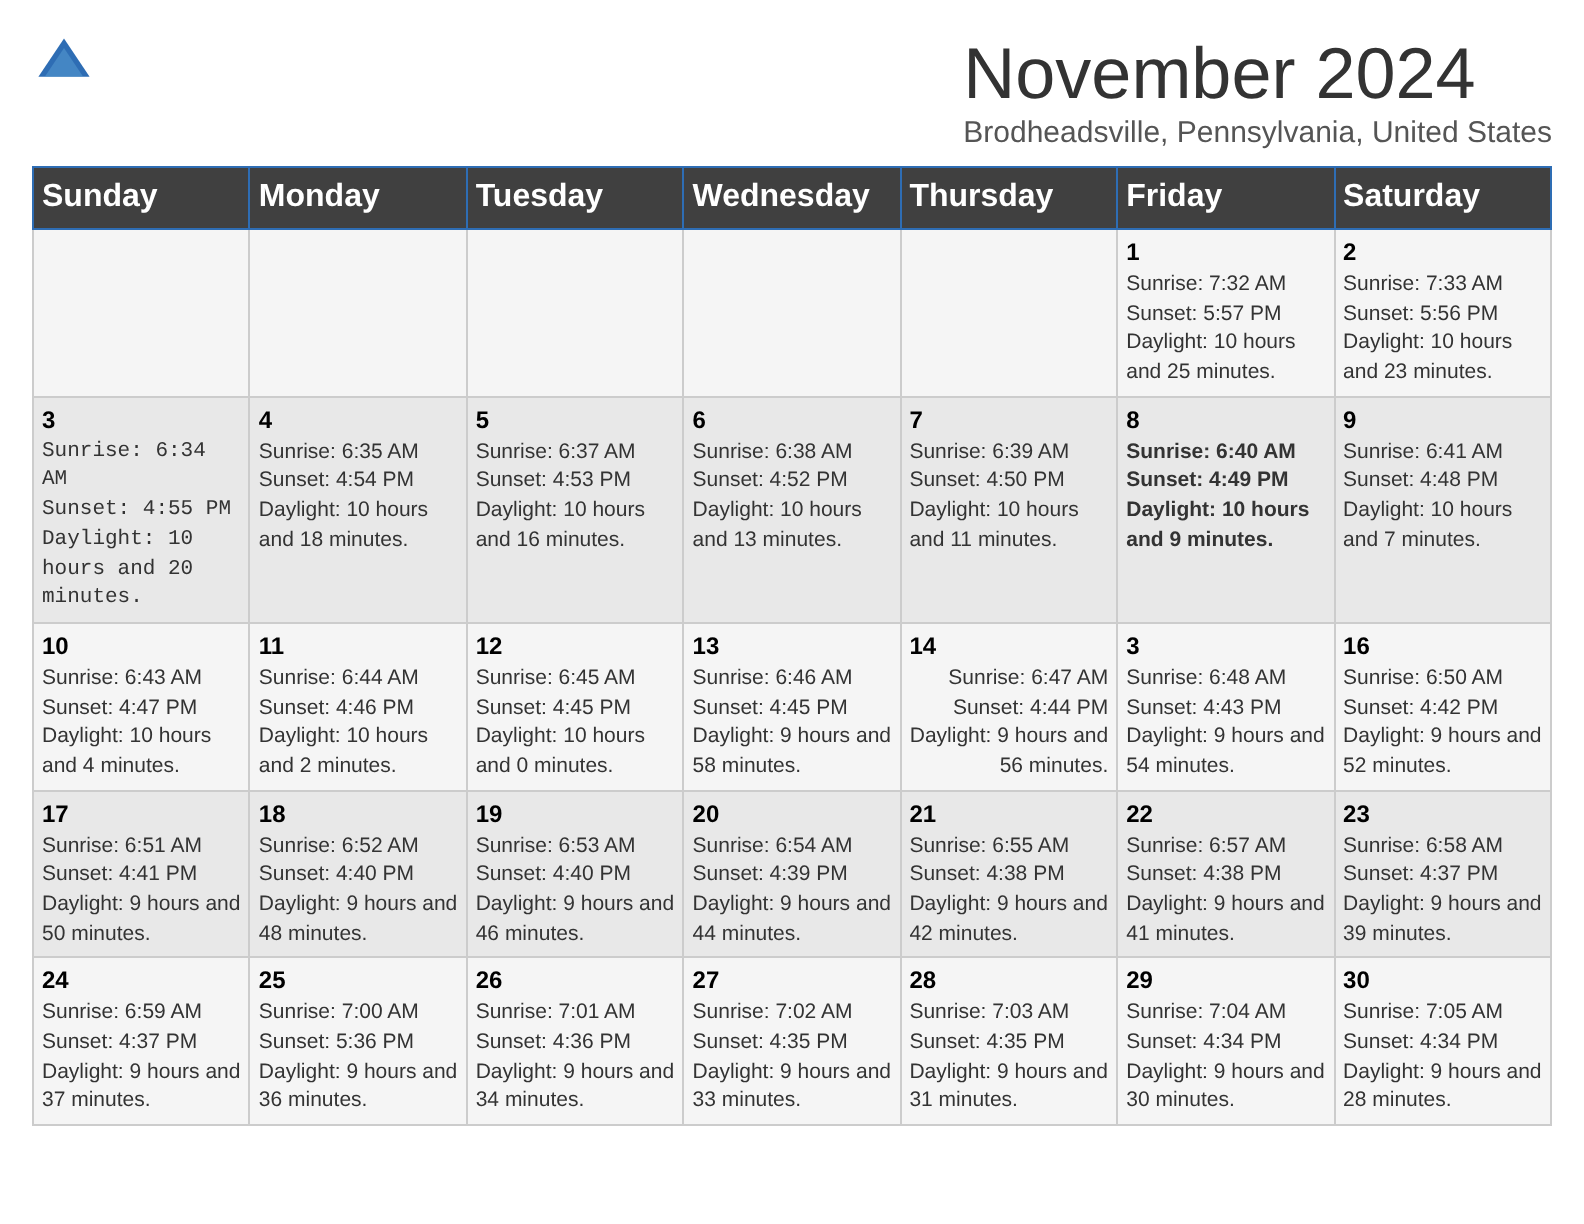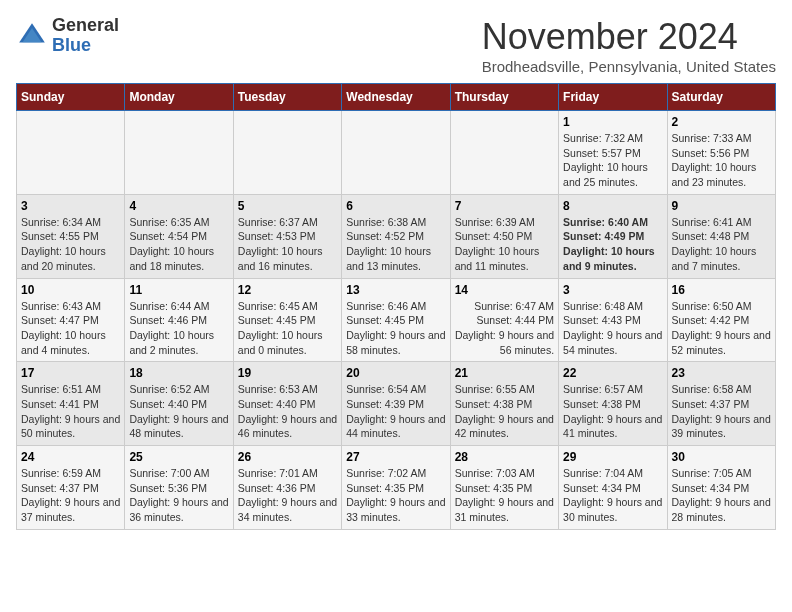--- a/index.html
+++ b/index.html
@@ -43,25 +43,25 @@
     .location-title {
       font-size: 15px;
       color: #555;
     }
     table {
       width: 100%;
       border-collapse: collapse;
       font-size: 11px;
     }
     thead tr th {
-      background-color: #7f1d1d;
+      background-color: #404040;
       color: #fff;
       padding: 6px 4px;
       text-align: left;
-      font-size: 12px;
+      font-size: 16px;
       font-weight: bold;
       border: 1px solid #2e6db4;
     }
     tbody tr td {
       border: 1px solid #ccc;
       vertical-align: top;
       padding: 4px;
       min-height: 70px;
       height: 80px;
       width: calc(100% / 7);
@@ -89,24 +89,20 @@
   </style>
 </head>
 <body>
 
 <div class="header-section">
   <div class="logo">
     <svg class="logo-icon" viewBox="0 0 40 40">
       <polygon points="20,4 36,28 4,28" fill="#2e6db4"></polygon>
       <polygon points="20,10 32,28 8,28" fill="#5a9fd4" opacity="0.5"></polygon>
     </svg>
-    <div class="logo-text">
-      <span class="logo-general">General</span><br>
-      <span class="logo-blue">Blue</span>
-    </div>
   </div>
   <div class="title-block">
     <div class="month-title">November 2024</div>
     <div class="location-title">Brodheadsville, Pennsylvania, United States</div>
   </div>
 </div>
 
 <table>
   <thead>
     <tr>
@@ -135,21 +131,21 @@
         <td>
           <span class="day-number">2</span>
           <div class="day-info" style="white-space: pre-line;">Sunrise: 7:33 AM
 Sunset: 5:56 PM
 Daylight: 10 hours and 23 minutes.</div>
         </td>
       </tr>
       <tr>
         <td>
           <span class="day-number">3</span>
-          <div class="day-info" style="white-space: pre-line;">Sunrise: 6:34 AM
+          <div class="day-info" style="white-space: pre-line; font-family: Liberation Mono, monospace;">Sunrise: 6:34 AM
 Sunset: 4:55 PM
 Daylight: 10 hours and 20 minutes.</div>
         </td>
         <td>
           <span class="day-number">4</span>
           <div class="day-info" style="white-space: pre-line;">Sunrise: 6:35 AM
 Sunset: 4:54 PM
 Daylight: 10 hours and 18 minutes.</div>
         </td>
         <td>

